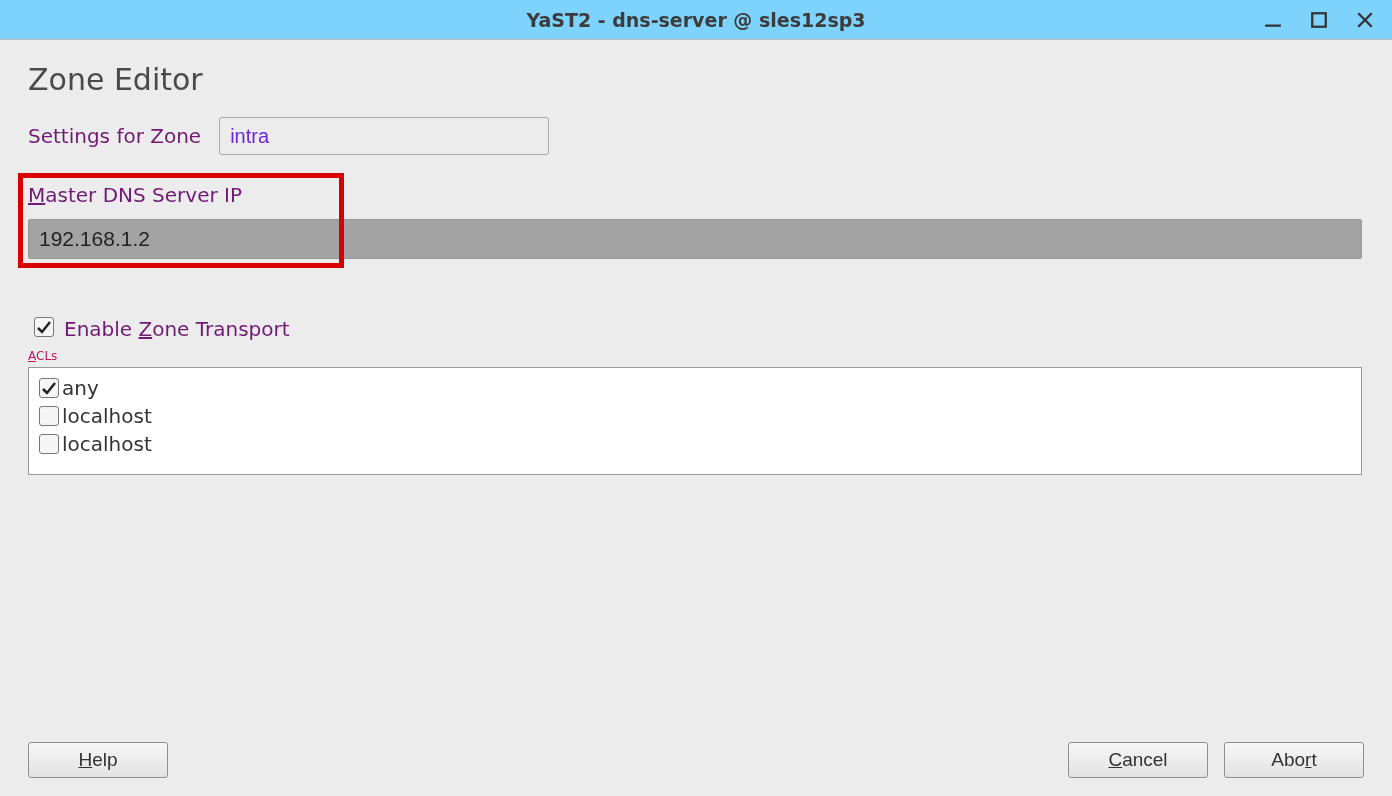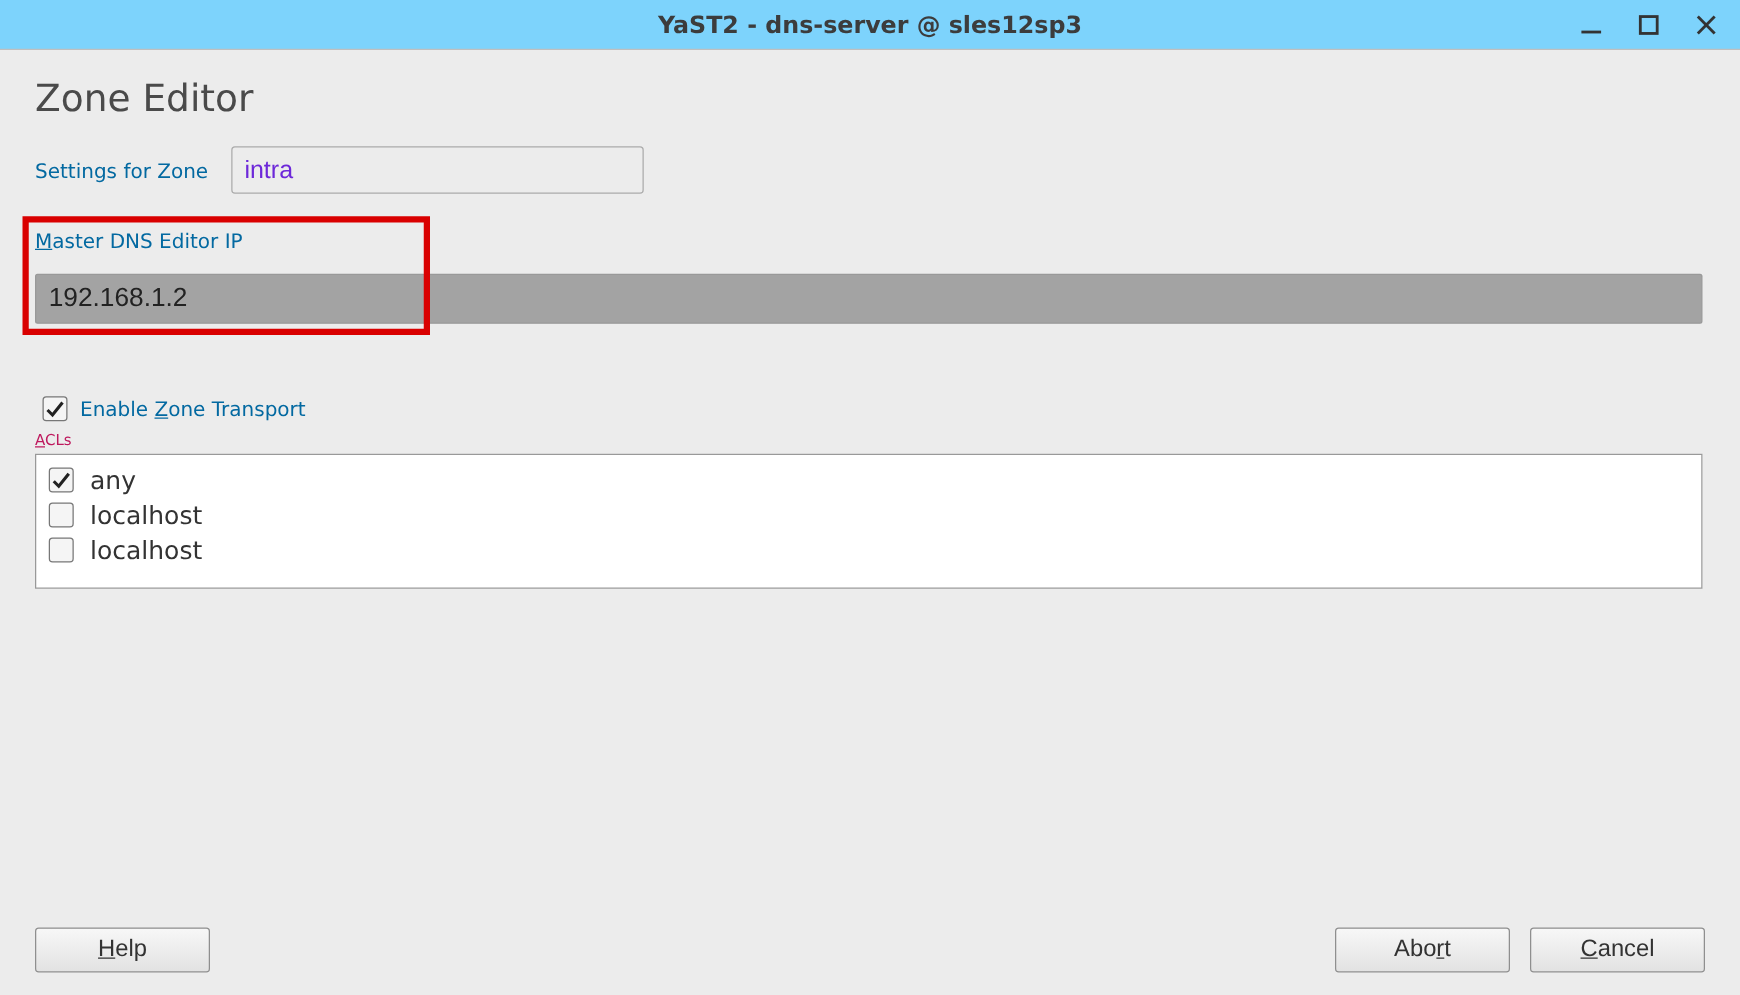--- a/index.html
+++ b/index.html
@@ -56,22 +56,22 @@
     margin-bottom: 20px;
     font-weight: 400;
   }
   .row-zone {
     display: flex;
     align-items: center;
     gap: 18px;
     margin-bottom: 28px;
   }
   .label {
-    color: #0369a1;
-    font-size: 16px;
+    color: #701a75;
+    font-size: 20px;
   }
   .underline-letter {
     text-decoration: underline;
   }
   .zone-input {
     width: 330px;
     height: 38px;
     border: 1px solid #aaa;
     border-radius: 3px;
     background: #ececec;
@@ -108,21 +108,21 @@
     height: 40px;
     border: 1px solid #999;
     border-radius: 2px;
     background: #a3a3a3;
     padding: 0 10px;
     font-size: 21px;
     color: #222;
   }
   .checkbox-row {
     display: flex;
-    align-items: flex-end;
+    align-items: flex-start;
     gap: 10px;
     margin-top: 8px;
     margin-bottom: 8px;
   }
   .cb {
     width: 20px;
     height: 20px;
     border: 1px solid #777;
     border-radius: 3px;
     background: #f5f5f5;
@@ -149,21 +149,21 @@
     border: 1px solid #999;
     background: #fff;
     width: 1334px;
     height: 108px;
     margin-top: 4px;
     padding: 6px 10px;
   }
   .acls-list .item {
     display: flex;
     align-items: center;
-    gap: 13px;
+    gap: 3px;
     padding: 2px 0;
     font-size: 20px;
   }
   .footer {
     position: absolute;
     bottom: 18px;
     left: 28px;
     right: 28px;
     display: flex;
     align-items: center;
@@ -219,21 +219,21 @@
   <div class="heading">Zone Editor</div>
 
   <div class="row-zone">
     <span class="label">Settings for Zone</span>
     <input class="zone-input" type="text" disabled="" value="intra" style="">
   </div>
 
   <div class="master-section">
     <div class="hl-overlay"></div>
     <div class="lbl label">
-      <span class="underline-letter">M</span><span>aster DNS Editor IP</span>
+      <span class="underline-letter">M</span><span>aster DNS Server IP</span>
     </div>
     <input class="ip-input" type="text" value="192.168.1.2" style="">
   </div>
 
   <div class="checkbox-row" style="margin-left:6px;">
     <span class="cb checked">
       <svg viewBox="0 0 16 16">
           <polyline points="2,9 6,13 14,3" fill="none" stroke="#222" stroke-width="2.5"></polyline>
         </svg>
     </span>
@@ -269,19 +269,19 @@
   </div>
 
 </div>
 
 <div class="footer">
   <button class="btn">
     <span><span class="underline-letter">H</span><span>elp</span></span>
   </button>
   <div class="footer-right">
     <button class="btn">
+      <span><span class="underline-letter">C</span><span>ancel</span></span>
+    </button>
+    <button class="btn">
       <span><span>Abo</span><span class="underline-letter">r</span><span>t</span></span>
     </button>
-    <button class="btn">
-      <span><span class="underline-letter">C</span><span>ancel</span></span>
-    </button>
   </div>
 </div>
 
 </body></html>

